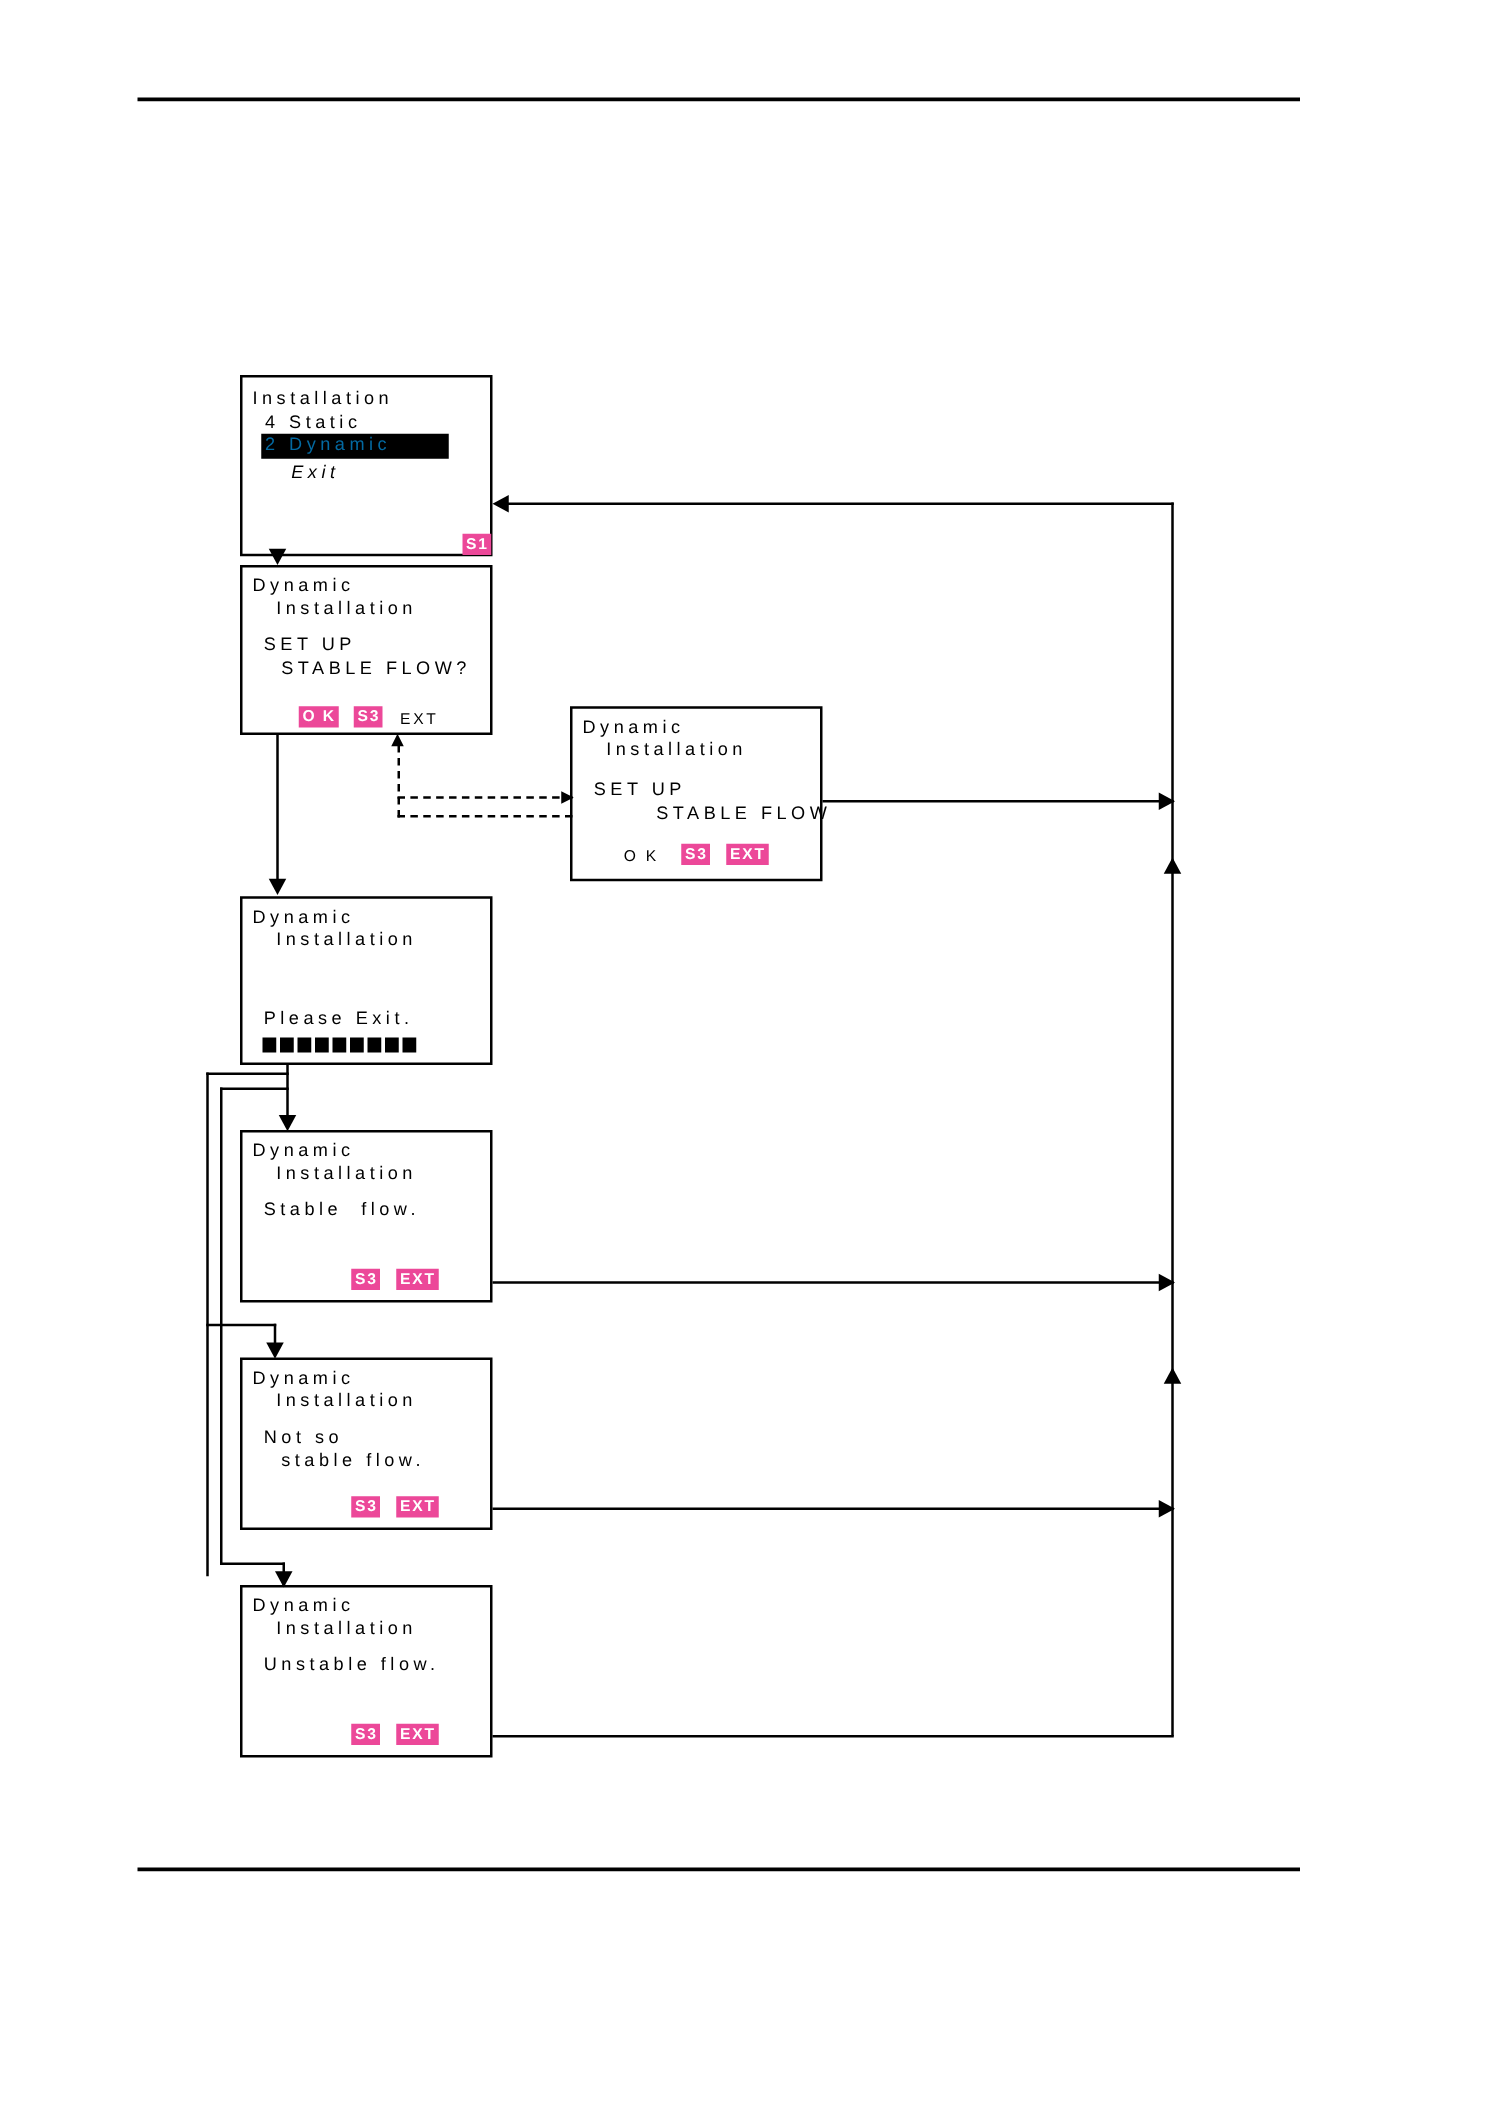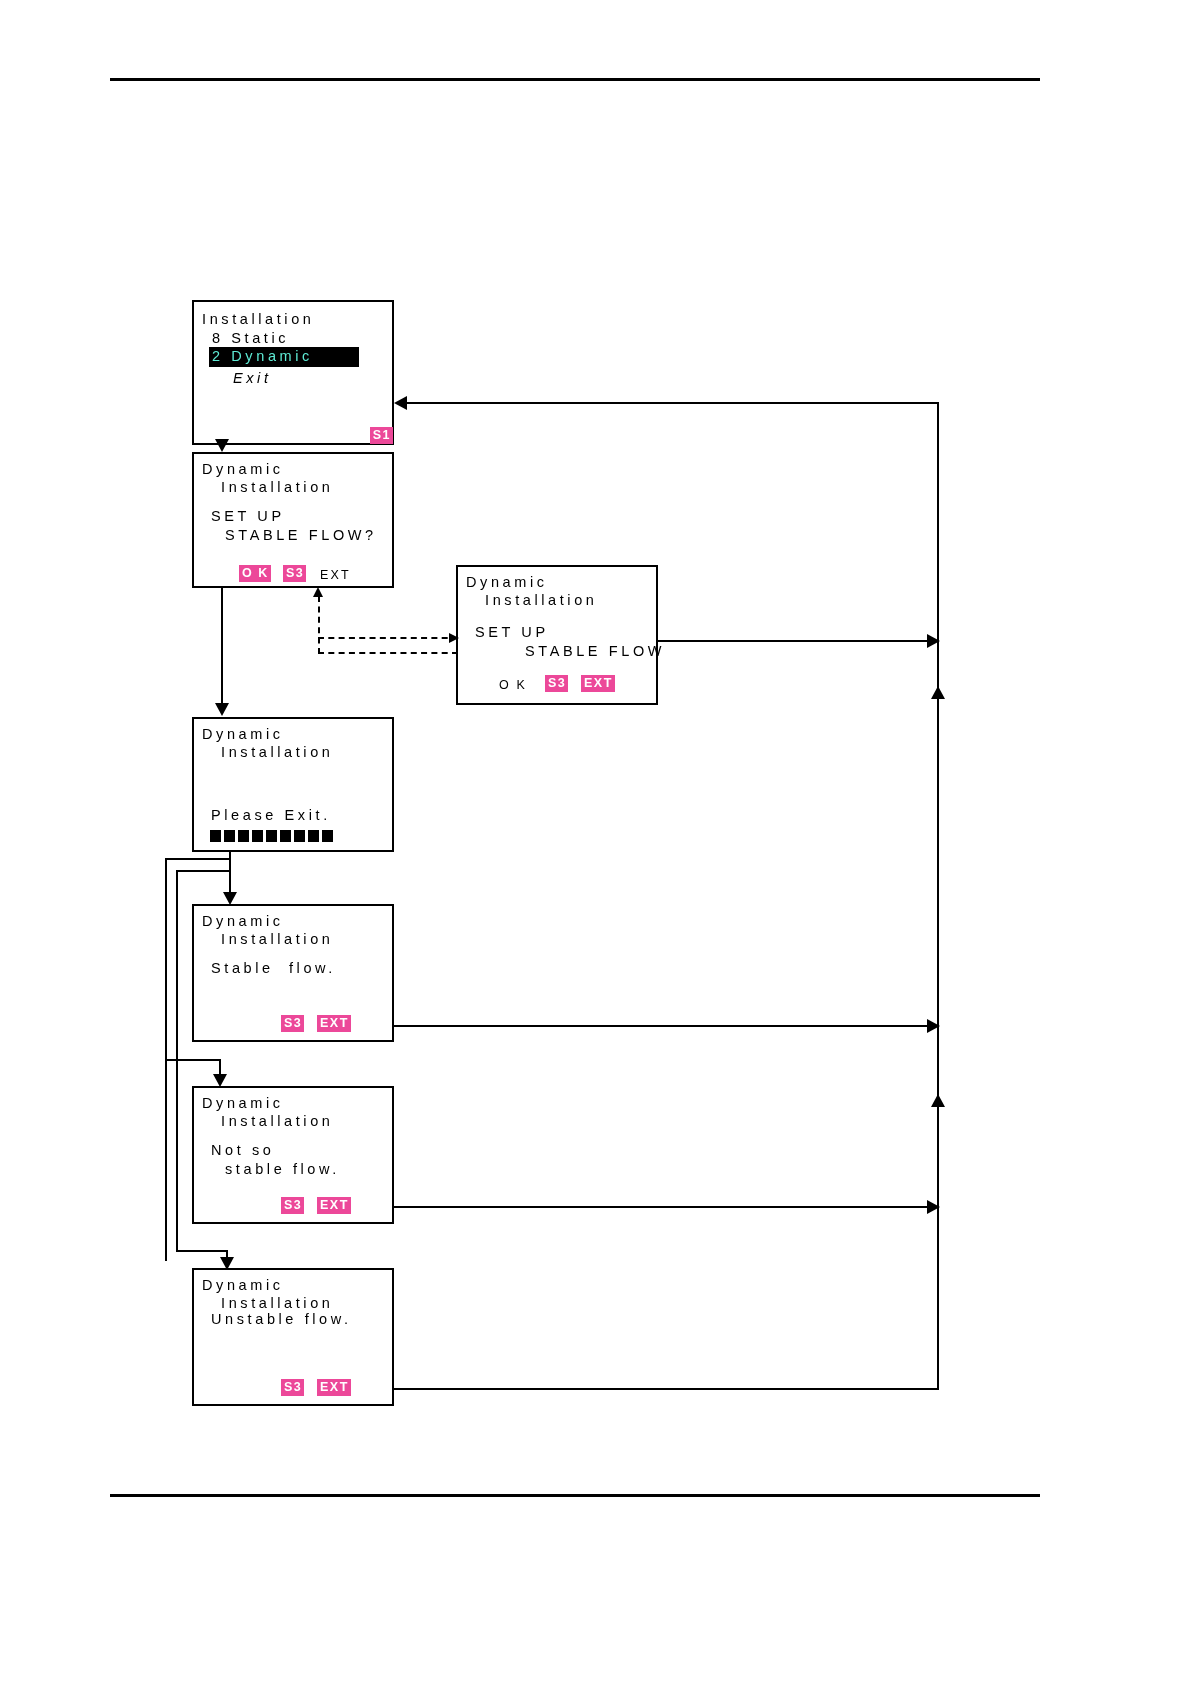--- a/index.html
+++ b/index.html
@@ -45,21 +45,21 @@
     line-height: 1;
   }
   
   .lcd {
     font-size: 14.5px;
     letter-spacing: 3.6px;
     font-weight: 400;
   }
   .inv {
     background: #000;
-    color: #5eead4;
+    color: #0369a1;
     padding: 1px 3px 2px 3px;
   }
 
   
   .key {
     position: absolute;
     font-size: 12.5px;
     letter-spacing: 2.2px;
     white-space: pre;
     line-height: 1;
@@ -125,21 +125,21 @@
 </head>
 <body>
 
 <div id="page">
 
   <div class="rule top"></div>
   <div class="rule bot"></div>
 
   <div class="screen" style="left:192px; top:300px; width:202px; height:145px;">
     <div class="scr-line lcd" style="left:8px; top:10px;">Installation</div>
-    <div class="scr-line lcd" style="left:18px; top:29px;">8 Static</div>
+    <div class="scr-line lcd" style="left:18px; top:29px;">4 Static</div>
     <div class="scr-line lcd inv" style="left:15px; top:45px; padding:2px 46px 3px 3px;">2 Dynamic</div>
     <div class="scr-line lcd" style="left:39px; top:69px;font-style:italic;">Exit</div>
     <div class="key black" style="right:-1px; bottom:-1px;">S1</div>
   </div>
 
   <div class="screen" style="left:192px; top:452px; width:202px; height:136px;">
     <div class="scr-line lcd" style="left:8px; top:8px;">Dynamic</div>
     <div class="scr-line lcd" style="left:27px; top:26px;">Installation</div>
     <div class="scr-line lcd" style="left:17px; top:55px;">SET UP</div>
     <div class="scr-line lcd" style="left:31px; top:74px;">STABLE FLOW?</div>
@@ -192,21 +192,21 @@
     <div class="scr-line lcd" style="left:17px; top:55px;">Not so</div>
     <div class="scr-line lcd" style="left:31px; top:74px;">stable flow.</div>
 
     <div class="key black" style="left:87px; bottom:8px;">S3</div>
     <div class="key black" style="left:123px; bottom:8px;">EXT</div>
   </div>
 
   <div class="screen" style="left:192px; top:1268px; width:202px; height:138px;">
     <div class="scr-line lcd" style="left:8px; top:8px;">Dynamic</div>
     <div class="scr-line lcd" style="left:27px; top:26px;">Installation</div>
-    <div class="scr-line lcd" style="left:17px; top:42px;">Unstable flow.</div>
+    <div class="scr-line lcd" style="left:17px; top:55px;">Unstable flow.</div>
 
     <div class="key black" style="left:87px; bottom:8px;">S3</div>
     <div class="key black" style="left:123px; bottom:8px;">EXT</div>
   </div>
 
   <div class="ln v" style="left:221px; top:445px; height:3px;"></div>
   <div class="ln v" style="left:221px; top:445px; height:2px;"></div>
   <div class="ln v" style="left:221px; top:445px; height:1px;"></div>
   <div class="ln v" style="left:221px; top:445px; height:2px;"></div>
   <div class="ln v" style="left:221px; top:445px; height:0px;"></div>

